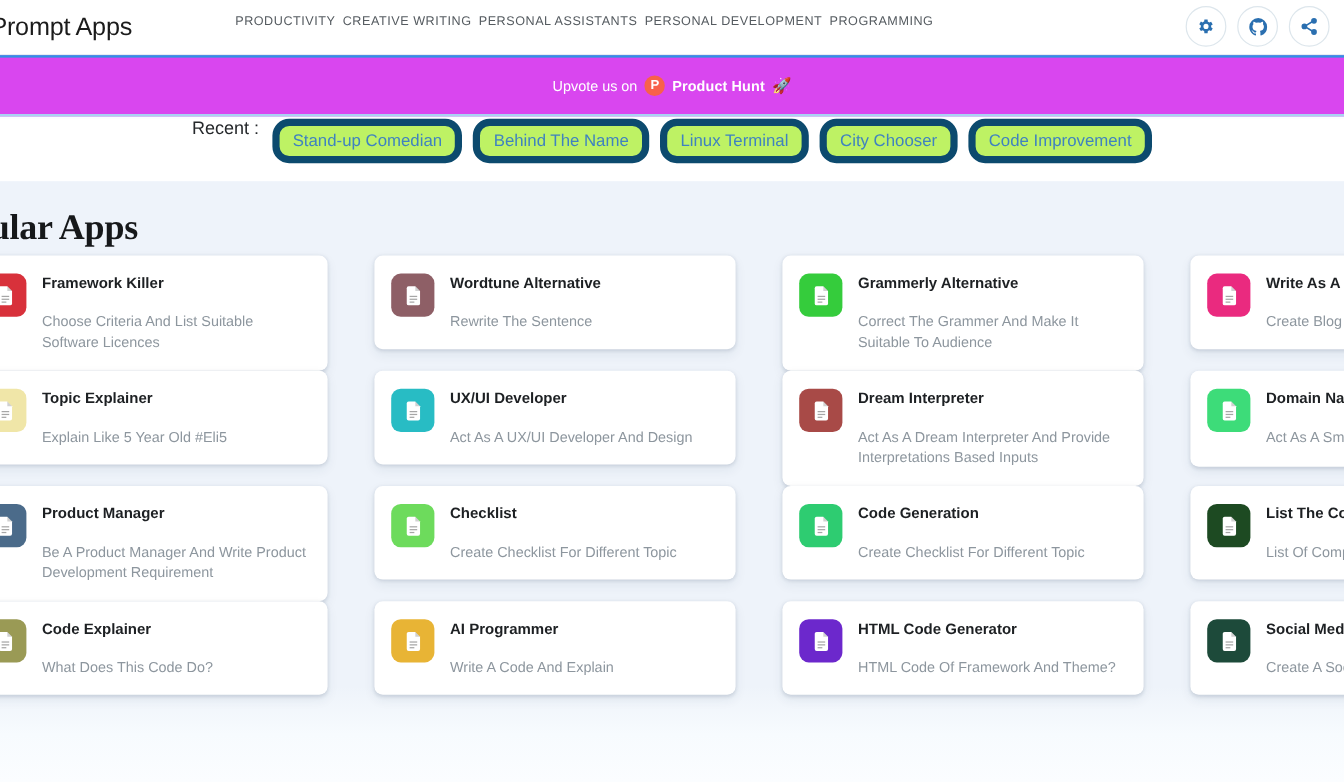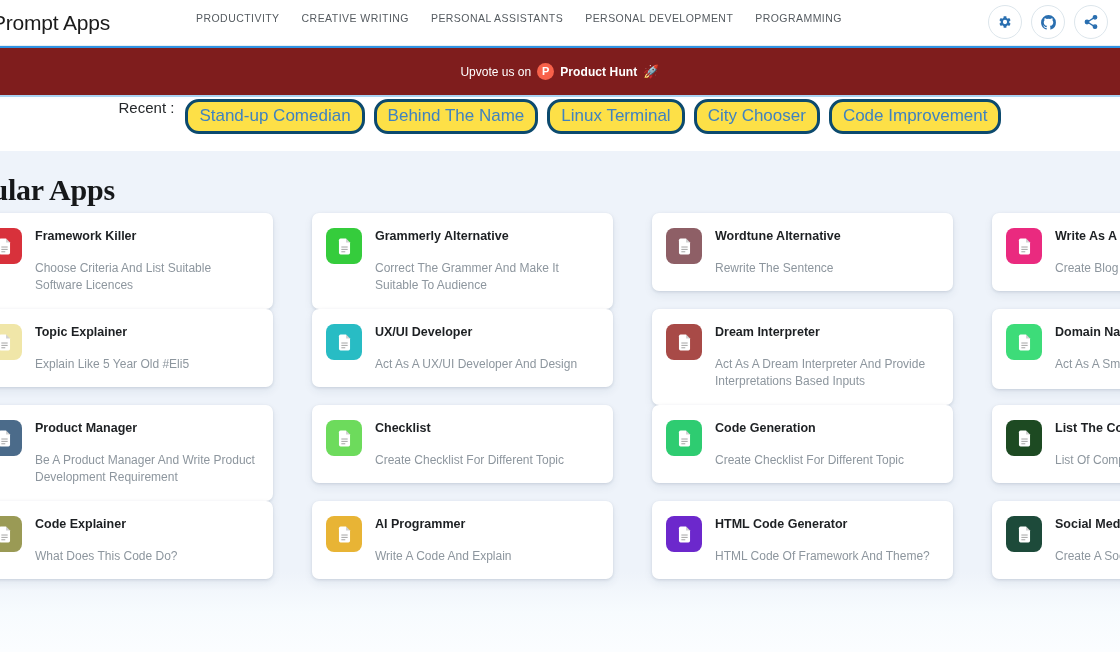--- a/index.html
+++ b/index.html
@@ -42,21 +42,21 @@
     white-space: nowrap;
     font-family: "Liberation Sans", sans-serif;
   }
 
   .nav {
     position: absolute;
     left: 172px;
     top: 12px;
     display: flex;
     align-items: center;
-    gap: 22px;
+    gap: 6px;
     white-space: nowrap;
     padding-left: 24px;
   }
   .nav-item {
     font-size: 10.5px;
     letter-spacing: 0.45px;
     color: #555b60;
     text-transform: uppercase;
     cursor: pointer;
     white-space: nowrap;
@@ -81,21 +81,21 @@
     cursor: pointer;
   }
   .icon-btn svg { display: block; }
 
   
   .ph-banner {
     position: absolute;
     top: 46px; left: 0;
     width: 1120px;
     height: 51px;
-    background: #7f1d1d;
+    background: #d946ef;
     border-top: 2px solid #2f93e3;
     border-bottom: 2px solid #a9d3f2;
     display: flex;
     align-items: center;
     justify-content: center;
   }
   .ph-inner {
     display: flex;
     align-items: center;
     gap: 6px;
@@ -129,26 +129,26 @@
     align-items: flex-start;
     justify-content: center;
     gap: 9px;
   }
   .recent-label {
     font-size: 15px;
     color: #25282b;
     margin-right: 2px;
   }
   .chip {
-    border: 3px solid #0c4a6e;
+    border: 6px solid #0c4a6e;
     border-radius: 14px;
     padding: 4px 11px 5px;
-    font-size: 17px;
+    font-size: 14px;
     color: #3f82c0;
-    background: #fde047;
+    background: #bef264;
     white-space: nowrap;
     cursor: pointer;
     line-height: 1.15;
   }
 
   
   .main {
     position: absolute;
     top: 151px; left: 0;
     width: 1120px;
@@ -295,51 +295,51 @@
               <rect x="8" y="12" width="8" height="1.3" fill="rgba(0,0,0,0.35)"></rect>
               <rect x="8" y="15" width="8" height="1.3" fill="rgba(0,0,0,0.35)"></rect>
               <rect x="8" y="18" width="5" height="1.3" fill="rgba(0,0,0,0.35)"></rect>
             </svg>
           </div>
           <div class="card-text">
             <div class="card-title">Framework Killer</div>
             <div class="card-desc">Choose Criteria And List Suitable Software Licences</div>
           </div>
         </div>
+        <div class="card">
+          <div class="card-icon" style="background:#8e5f66">
+            <svg width="19" height="19" viewBox="0 0 24 24" fill="#ffffff">
+              <path d="M14 2H7a2 2 0 0 0-2 2v16a2 2 0 0 0 2 2h10a2 2 0 0 0 2-2V7l-5-5z" opacity="1"></path>
+              <path d="M14 2v5h5" fill="rgba(0,0,0,0.18)"></path>
+              <rect x="8" y="12" width="8" height="1.3" fill="rgba(0,0,0,0.35)"></rect>
+              <rect x="8" y="15" width="8" height="1.3" fill="rgba(0,0,0,0.35)"></rect>
+              <rect x="8" y="18" width="5" height="1.3" fill="rgba(0,0,0,0.35)"></rect>
+            </svg>
+          </div>
+          <div class="card-text">
+            <div class="card-title">Wordtune Alternative</div>
+            <div class="card-desc">Rewrite The Sentence</div>
+          </div>
+        </div>
         <div class="card tall">
           <div class="card-icon" style="background:#35cc3c">
             <svg width="19" height="19" viewBox="0 0 24 24" fill="#ffffff">
               <path d="M14 2H7a2 2 0 0 0-2 2v16a2 2 0 0 0 2 2h10a2 2 0 0 0 2-2V7l-5-5z" opacity="1"></path>
               <path d="M14 2v5h5" fill="rgba(0,0,0,0.18)"></path>
               <rect x="8" y="12" width="8" height="1.3" fill="rgba(0,0,0,0.35)"></rect>
               <rect x="8" y="15" width="8" height="1.3" fill="rgba(0,0,0,0.35)"></rect>
               <rect x="8" y="18" width="5" height="1.3" fill="rgba(0,0,0,0.35)"></rect>
             </svg>
           </div>
           <div class="card-text">
             <div class="card-title">Grammerly Alternative</div>
             <div class="card-desc">Correct The Grammer And Make It Suitable To Audience</div>
           </div>
         </div>
         <div class="card">
-          <div class="card-icon" style="background:#8e5f66">
-            <svg width="19" height="19" viewBox="0 0 24 24" fill="#ffffff">
-              <path d="M14 2H7a2 2 0 0 0-2 2v16a2 2 0 0 0 2 2h10a2 2 0 0 0 2-2V7l-5-5z" opacity="1"></path>
-              <path d="M14 2v5h5" fill="rgba(0,0,0,0.18)"></path>
-              <rect x="8" y="12" width="8" height="1.3" fill="rgba(0,0,0,0.35)"></rect>
-              <rect x="8" y="15" width="8" height="1.3" fill="rgba(0,0,0,0.35)"></rect>
-              <rect x="8" y="18" width="5" height="1.3" fill="rgba(0,0,0,0.35)"></rect>
-            </svg>
-          </div>
-          <div class="card-text">
-            <div class="card-title">Wordtune Alternative</div>
-            <div class="card-desc">Rewrite The Sentence</div>
-          </div>
-        </div>
-        <div class="card">
           <div class="card-icon" style="background:#ea2a7f">
             <svg width="19" height="19" viewBox="0 0 24 24" fill="#ffffff">
               <path d="M14 2H7a2 2 0 0 0-2 2v16a2 2 0 0 0 2 2h10a2 2 0 0 0 2-2V7l-5-5z" opacity="1"></path>
               <path d="M14 2v5h5" fill="rgba(0,0,0,0.18)"></path>
               <rect x="8" y="12" width="8" height="1.3" fill="rgba(0,0,0,0.35)"></rect>
               <rect x="8" y="15" width="8" height="1.3" fill="rgba(0,0,0,0.35)"></rect>
               <rect x="8" y="18" width="5" height="1.3" fill="rgba(0,0,0,0.35)"></rect>
             </svg>
           </div>
           <div class="card-text">

